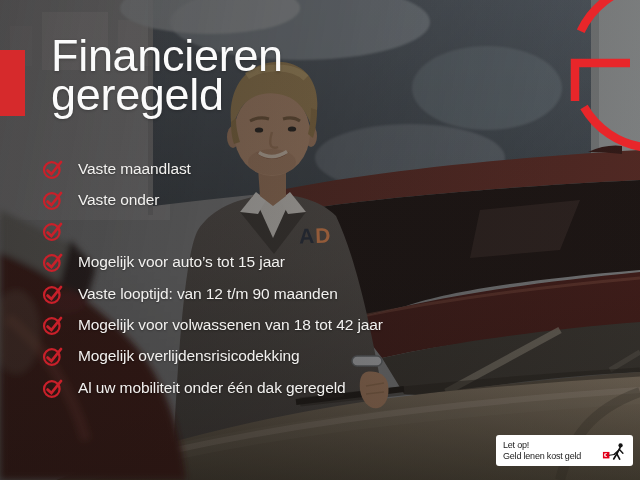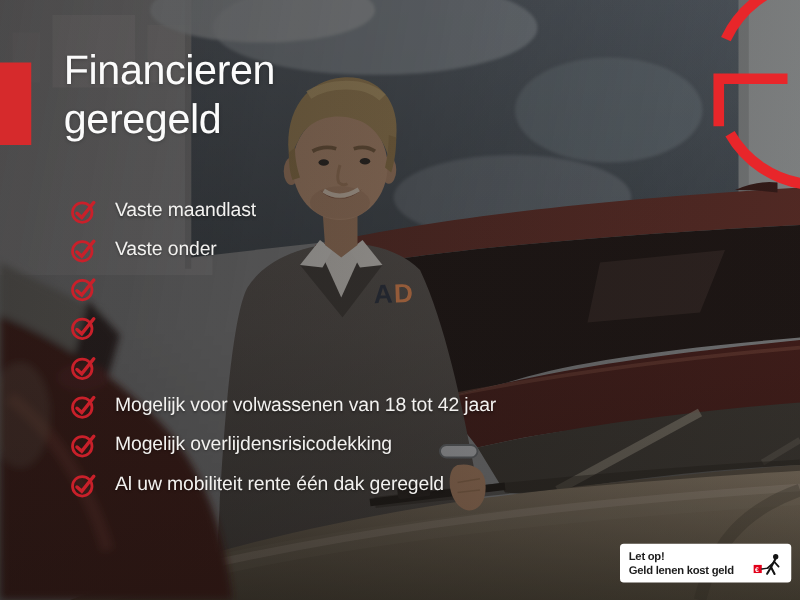--- a/index.html
+++ b/index.html
@@ -12,43 +12,43 @@
   svg.photo { display:block; width:640px; height:480px; }
   .photo-overlay {
     position:absolute; inset:0;
     background:
       linear-gradient(to bottom, rgba(15,14,14,.16), rgba(15,14,14,.16) 55%, rgba(15,13,12,.32)),
       linear-gradient(100deg, rgba(24,21,20,.52) 0%, rgba(24,21,20,.36) 45%, rgba(30,26,24,.10) 100%);
   }
   .accent-bar { position:absolute; left:0; top:50px; width:25px; height:66px; background:#d62a2c; }
   .page-title {
     position:absolute; left:51px; top:36px; color:#fbfbfb;
-    font-size:33px; line-height:39px; font-weight:400; letter-spacing:-0.3px;
+    font-size:45px; line-height:39px; font-weight:400; letter-spacing:-0.3px;
     text-shadow:0 1px 3px rgba(0,0,0,.25);
   }
-  .checklist { position:absolute; left:56px; top:158px; margin:0; padding:0; list-style:none; }
+  .checklist { position:absolute; left:42px; top:158px; margin:0; padding:0; list-style:none; }
   .check-item {
     display:flex; align-items:center; height:21px; margin-bottom:10.3px;
     color:#f2f1ef; font-size:15.5px; letter-spacing:-0.1px;
     text-shadow:0 1px 2px rgba(0,0,0,.35);
   }
   .check-item svg { width:22px; height:22px; margin-right:14px; flex:none; }
   .brand-mark { position:absolute; top:0; right:0; width:82px; height:152px; }
   .chest-logo {
     position:absolute; left:299px; top:224px; font-size:21px; font-weight:bold;
     letter-spacing:1px; transform:rotate(-2deg); opacity:.9;
   }
   .chest-a { color:#20242e; }
   .chest-d { color:#9e5f3a; }
   .warning-badge {
     position:absolute; left:496px; top:435px; width:137px; height:31px;
     background:#ffffff; border-radius:3px; display:flex; align-items:center;
     padding:0 5px 0 7px; box-sizing:border-box;
   }
-  .warning-text { flex:1; font-size:9px; font-weight:bold; color:#1b1b1b; line-height:11px; letter-spacing:-0.2px; }
+  .warning-text { flex:1; font-size:9px; font-weight:normal; color:#1b1b1b; line-height:11px; letter-spacing:-0.2px; }
   .warning-badge svg { width:26px; height:20px; flex:none; }
 </style>
 </head>
 <body>
 
 <div id="banner">
 
   <div class="layer">
     <svg class="photo" viewBox="0 0 640 480" aria-hidden="true">
       <defs>
@@ -182,47 +182,49 @@
       <svg viewBox="0 0 22 22">
           <circle cx="9.8" cy="12" r="7.8" stroke="#c9202a" stroke-width="2.2" fill="none"></circle>
           <path d="M5.6,12.6 L9.4,16 L19,4" stroke="#c9202a" stroke-width="2.8" fill="none" stroke-linecap="round"></path>
         </svg>
     </li>
     <li class="check-item">
       <svg viewBox="0 0 22 22">
           <circle cx="9.8" cy="12" r="7.8" stroke="#c9202a" stroke-width="2.2" fill="none"></circle>
           <path d="M5.6,12.6 L9.4,16 L19,4" stroke="#c9202a" stroke-width="2.8" fill="none" stroke-linecap="round"></path>
         </svg>
-    </li>
-    <li class="check-item">
-      <svg viewBox="0 0 22 22">
-          <circle cx="9.8" cy="12" r="7.8" stroke="#c9202a" stroke-width="2.2" fill="none"></circle>
-          <path d="M5.6,12.6 L9.4,16 L19,4" stroke="#c9202a" stroke-width="2.8" fill="none" stroke-linecap="round"></path>
-        </svg>
+      <span>Mogelijk voor auto’s tot 15 jaar</span>
+    </li>
+    <li class="check-item">
+      <svg viewBox="0 0 22 22">
+          <circle cx="9.8" cy="12" r="7.8" stroke="#c9202a" stroke-width="2.2" fill="none"></circle>
+          <path d="M5.6,12.6 L9.4,16 L19,4" stroke="#c9202a" stroke-width="2.8" fill="none" stroke-linecap="round"></path>
+        </svg>
+      <span>Vaste looptijd: van 12 t/m 90 maanden</span>
     </li>
     <li class="check-item">
       <svg viewBox="0 0 22 22">
           <circle cx="9.8" cy="12" r="7.8" stroke="#c9202a" stroke-width="2.2" fill="none"></circle>
           <path d="M5.6,12.6 L9.4,16 L19,4" stroke="#c9202a" stroke-width="2.8" fill="none" stroke-linecap="round"></path>
         </svg>
       <span>Mogelijk voor volwassenen van 18 tot 42 jaar</span>
     </li>
     <li class="check-item">
       <svg viewBox="0 0 22 22">
           <circle cx="9.8" cy="12" r="7.8" stroke="#c9202a" stroke-width="2.2" fill="none"></circle>
           <path d="M5.6,12.6 L9.4,16 L19,4" stroke="#c9202a" stroke-width="2.8" fill="none" stroke-linecap="round"></path>
         </svg>
       <span>Mogelijk overlijdensrisicodekking</span>
     </li>
     <li class="check-item">
       <svg viewBox="0 0 22 22">
           <circle cx="9.8" cy="12" r="7.8" stroke="#c9202a" stroke-width="2.2" fill="none"></circle>
           <path d="M5.6,12.6 L9.4,16 L19,4" stroke="#c9202a" stroke-width="2.8" fill="none" stroke-linecap="round"></path>
         </svg>
-      <span>Al uw mobiliteit rente één dak geregeld</span>
+      <span>Al uw mobiliteit onder één dak geregeld</span>
     </li>
   </ul>
 
   <div class="warning-badge">
     <div class="warning-text">
       <div>Let op!</div>
       <div>Geld lenen kost geld</div>
     </div>
     <svg viewBox="0 0 28 20" aria-hidden="true">
       <rect x="1" y="11" width="7" height="7" fill="#e2001a"></rect>

